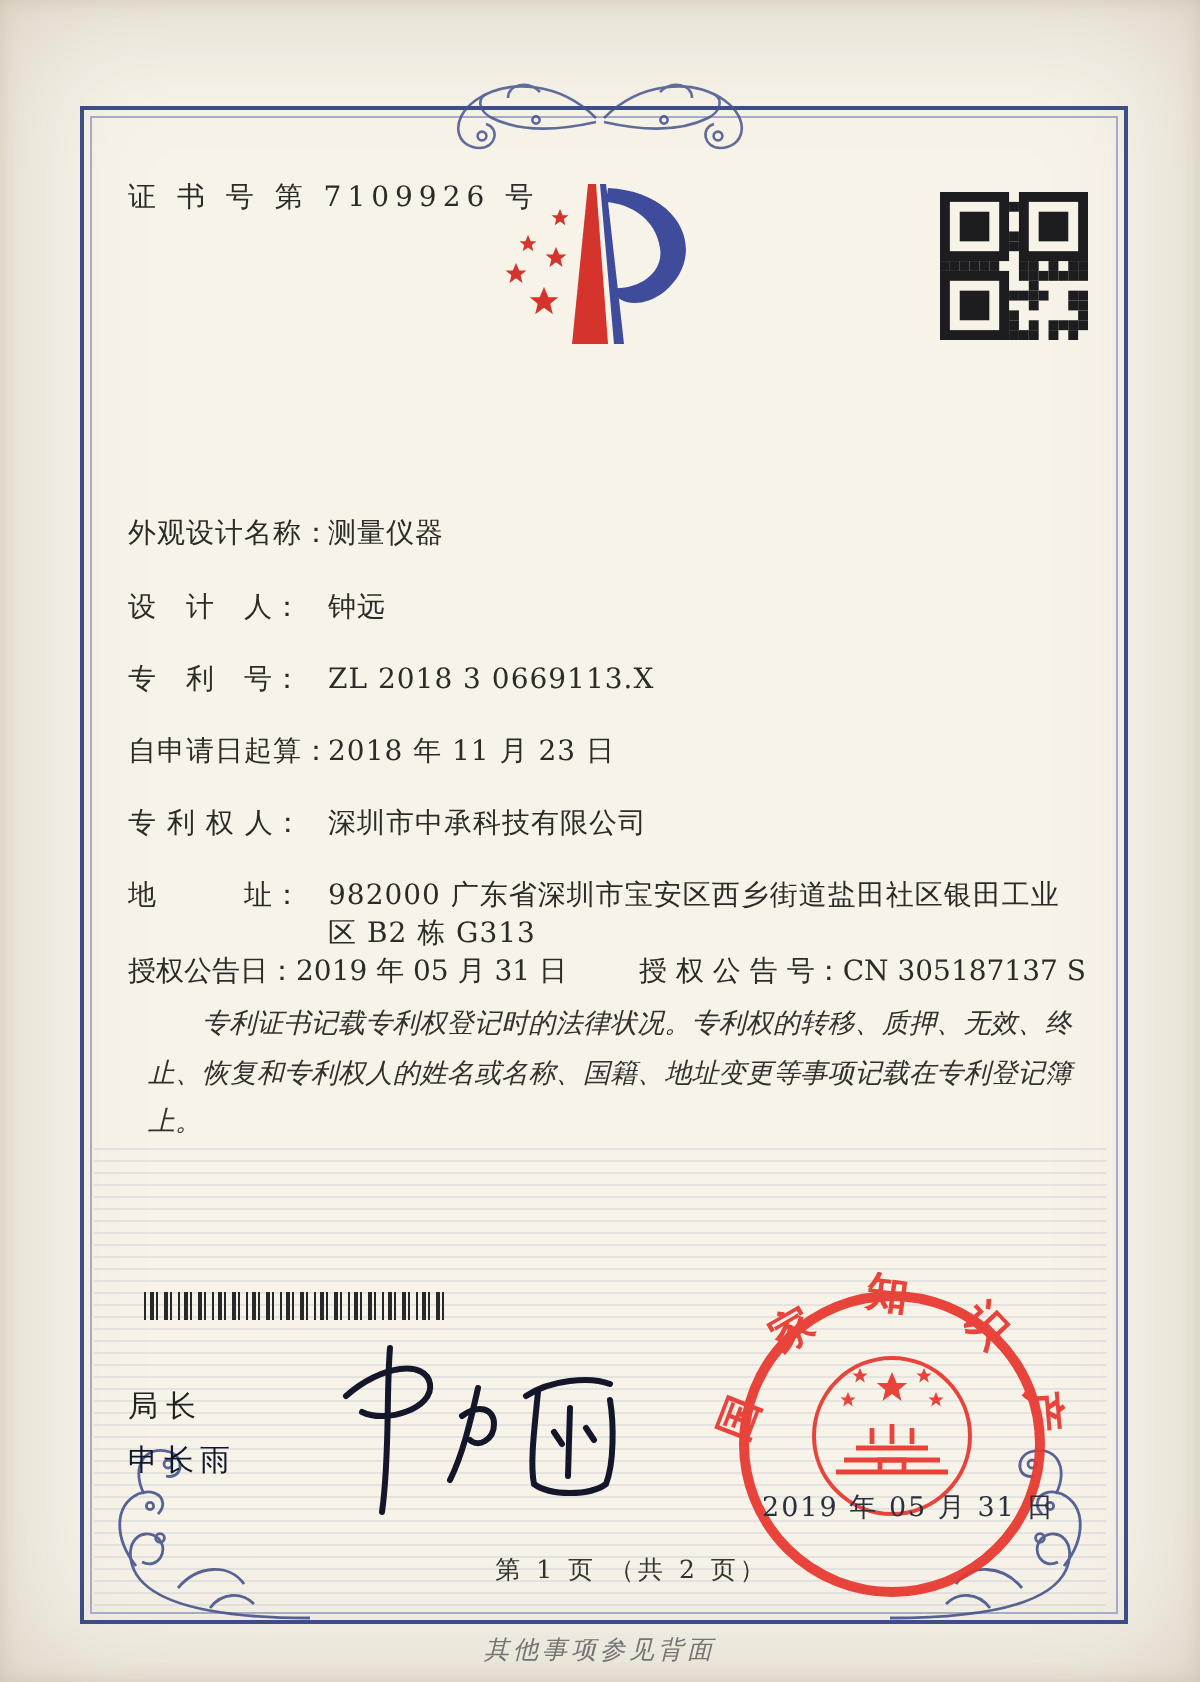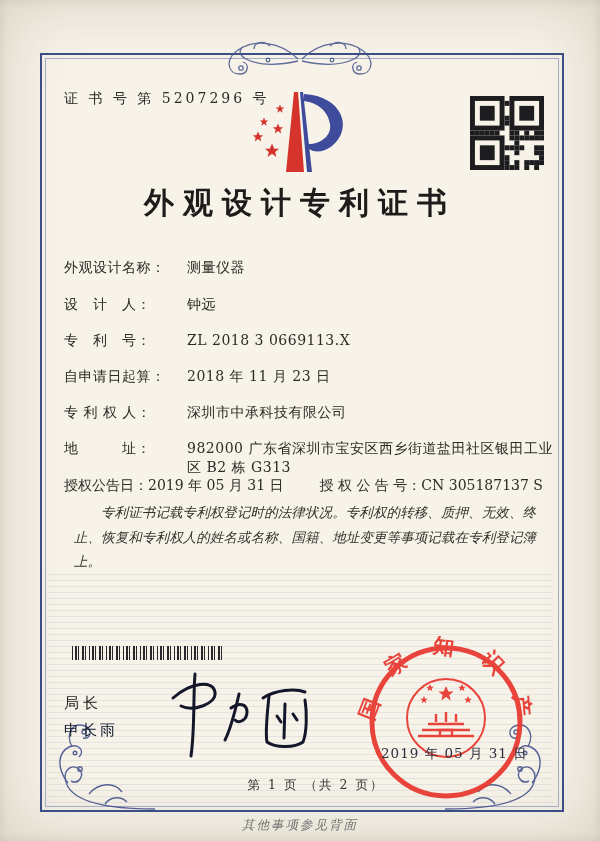--- a/index.html
+++ b/index.html
@@ -30,21 +30,21 @@
   }
   .logo{ position:absolute; left:230px; top:84px; }
   .qr{ position:absolute; left:470px; top:96px; }
   .title{
     position:absolute; left:0; top:183px; width:100%;
     text-align:center; font-size:30px; font-weight:700;
     letter-spacing:9px; color:#1d1c1a;
   }
   .row{ position:absolute; left:64px; width:478px; font-size:14px; line-height:19px; letter-spacing:.5px;}
   .row .lbl{ position:absolute; left:0; top:0; white-space:pre; }
-  .row .val{ position:absolute; left:100px; top:0; width:378px;margin-left:23px; }
+  .row .val{ position:absolute; left:100px; top:0; width:378px; }
   .r0{top:258px}.r1{top:295px}.r2{top:331px}.r3{top:367px}.r4{top:403px}.r5{top:439px}
   .grant{ position:absolute; left:64px; top:477px; width:478px; font-size:14px; white-space:nowrap;}
   .grant .lbl2{ margin-left:36px; }
   .body-text{
     position:absolute; left:74px; top:500px; width:462px;
     font-size:13.5px; line-height:24.5px; text-align:justify; color:#34312c;
   }
   .body-text p{ margin:0; text-indent:2em; font-style:italic; }
   .barcode{
     position:absolute; left:72px; top:646px; width:152px; height:14px;
@@ -99,21 +99,21 @@
       <path d="M78,92 C84,84 94,84 100,90"></path>
       <circle cx="53" cy="57" r="2.2"></circle>
       <circle cx="57" cy="20" r="2"></circle>
       <circle cx="48" cy="41" r="1.8"></circle>
     </g>
   </svg>
   <svg class="curl-br" width="130" height="102" viewBox="0 0 130 102">
     <use href="#curlL" transform="scale(-1,1) translate(-130,0)"></use>
   </svg>
 
-  <div class="cert-no">证 书 号 第 5207296 号</div>
+  <div class="cert-no">证 书 号 第 7109926 号</div>
 
   <svg class="logo" width="145" height="92" viewBox="0 0 145 92">
     <defs>
       <polygon id="st" points="0,-1 0.294,-0.309 0.951,-0.309 0.42,0.118 0.588,0.809 0,0.382 -0.588,0.809 -0.42,0.118 -0.951,-0.309 -0.294,-0.309"></polygon>
     </defs>
     <polygon points="64,8 68,8 74,88 56,88" fill="#d5342c"></polygon>
     <polygon points="70,8 73,8 82,88 77,88" fill="#3f4b9b"></polygon>
     <path d="M74,10 C112,12 124,44 102,62 C90,71 78,68 76,60 C90,61 102,52 100,40 C98,26 86,18 73,17 Z" fill="#3f4b9b"></path>
     <use href="#st" transform="translate(50,25) scale(4.5)" fill="#d5342c"></use>
     <use href="#st" transform="translate(34,38) scale(4.5)" fill="#d5342c"></use>
@@ -179,21 +179,20 @@
         <rect x="65" y="65" width="5" height="5"></rect>
         <rect x="70" y="65" width="5" height="5"></rect>
         <rect x="35" y="70" width="5" height="5"></rect>
         <rect x="40" y="70" width="5" height="5"></rect>
         <rect x="45" y="70" width="5" height="5"></rect>
         <rect x="55" y="70" width="5" height="5"></rect>
         <rect x="65" y="70" width="5" height="5"></rect>
       </g>
   </svg>
 
-  <div class="title">外观设计专利证书</div>
 
   <div class="row r0">
     <span class="lbl">外观设计名称：</span>
     <span class="val">测量仪器</span>
   </div>
   <div class="row r1">
     <span class="lbl">设　计　人：</span>
     <span class="val">钟远</span>
   </div>
   <div class="row r2">

